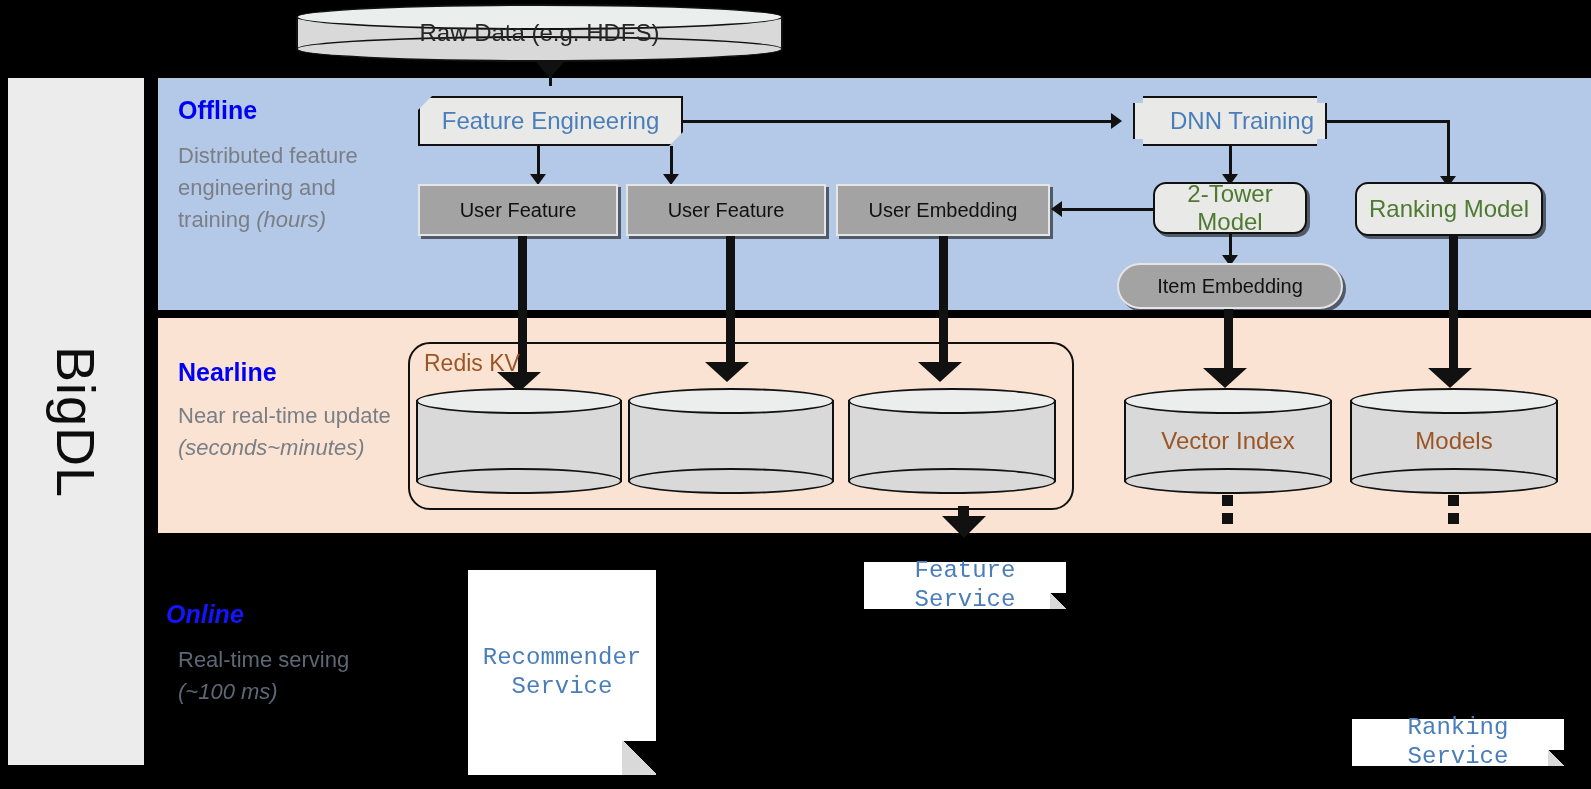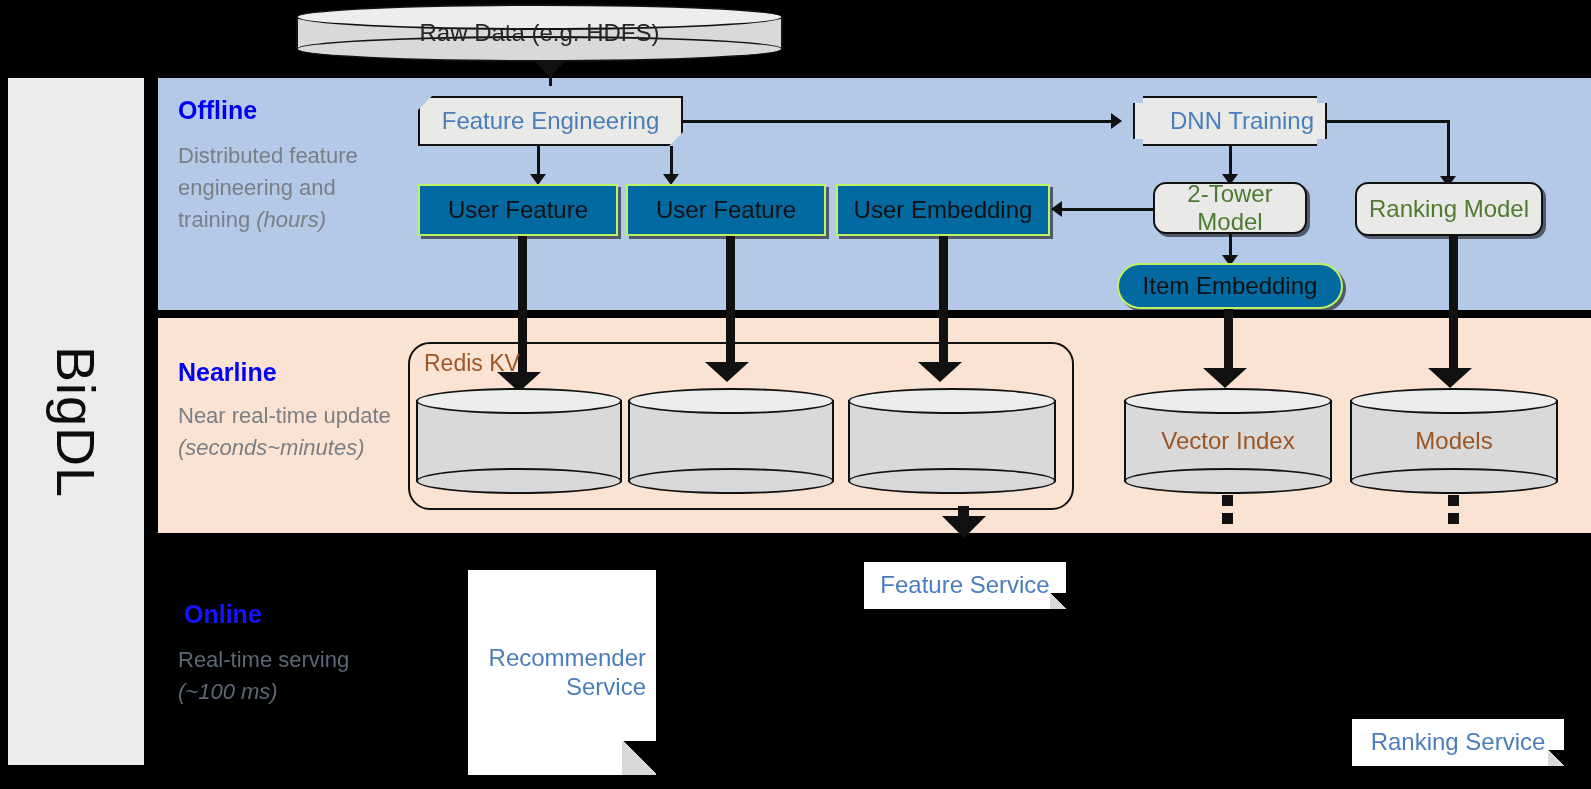--- a/index.html
+++ b/index.html
@@ -19,21 +19,21 @@
   }
 
   .sec-title{position:absolute;color:#0000f5;font-size:25px;font-weight:600;white-space:nowrap;}
   .sec-sub{position:absolute;color:#7a7f86;font-size:22px;line-height:32px;width:215px;}
   .sec-sub em{font-style:italic;}
 
   
   .node{position:absolute;box-sizing:border-box;display:flex;align-items:center;justify-content:center;
         text-align:center;line-height:1.15;}
 
-  .gray-box{background:#0369a1;border:2px solid #bef264;color:#111;font-size:24px;
+  .gray-box{background:#a3a3a3;border:2px solid #e5e5e5;color:#111;font-size:20px;
             box-shadow:3px 3px 0 rgba(0,0,0,.55);}
 
   .lt-box{background:#e9e9e7;border:2.5px solid #111;font-size:24px;
           box-shadow:3px 3px 0 rgba(0,0,0,.55);}
   .blue-txt{color:#4a7ebb;}
   .green-txt{color:#4e7a32;}
 
   .round-box{border-radius:13px;}
   .chamfer-box{
     clip-path:polygon(14px 0, 100% 0, 100% calc(100% - 14px), calc(100% - 14px) 100%, 0 100%, 0 14px);
@@ -41,22 +41,22 @@
   .card-box{
     
     clip-path:polygon(10px 0,calc(100% - 10px) 0,calc(100% - 10px) 7px,100% 7px,100% calc(100% - 7px),
       calc(100% - 10px) calc(100% - 7px),calc(100% - 10px) 100%,10px 100%,10px calc(100% - 7px),
       0 calc(100% - 7px),0 7px,10px 7px);
     padding-left:24px;
   }
 
   
   .note-box{position:absolute;background:#fff;color:#4a7ebb;font-size:24px;
-            display:flex;align-items:center;justify-content:center;text-align:right;
-            box-shadow:3px 3px 0 rgba(0,0,0,.45);line-height:1.2;}
+            display:flex;align-items:center;justify-content:center;text-align:center;
+            box-shadow:3px 3px 0 rgba(0,0,0,.45);line-height:1.2;font-family:Liberation Mono, monospace;}
   .note-box::after{
     content:"";position:absolute;right:0;bottom:0;width:16px;height:16px;
     background:linear-gradient(225deg,#000 0 48%,#d9d9d9 48% 100%);
   }
   #recommender-service::after{width:34px;height:34px;}
 
   
   .cyl{position:absolute;}
   .cyl .body{position:absolute;left:0;right:0;top:12px;bottom:12px;background:#d9d9d9;
              border-left:2.5px solid #111;border-right:2.5px solid #111;}
@@ -97,21 +97,21 @@
   <div id="bigdl-rail">
     <div class="lbl">BigDL</div>
   </div>
 
   <div class="sec-title" style="left:178px;top:96px;">Offline</div>
   <div class="sec-sub" style="left:178px;top:140px;"><span>Distributed feature engineering and training </span><em>(hours)</em></div>
 
   <div class="sec-title" style="left:178px;top:358px;">Nearline</div>
   <div class="sec-sub" style="left:178px;top:400px;"><span>Near real-time update </span><em>(seconds~minutes)</em></div>
 
-  <div class="sec-title" style="left:184px;top:600px;color:#1414ff;">Online</div>
+  <div class="sec-title" style="left:166px;top:600px;color:#1414ff;font-style:italic;">Online</div>
   <div class="sec-sub" style="left:178px;top:644px;color:#5d6775;"><span>Real-time serving </span><em>(~100 ms)</em></div>
 
   <div class="cyl" id="raw-data" style="left:296px;top:4px;width:487px;height:58px;">
     <div class="body"></div>
     <div class="top"></div>
     <div class="bot"></div>
     <div class="ctxt">Raw Data (e.g. HDFS)</div>
   </div>
 
   <div class="ln thin-v" style="left:549px;top:60px;height:26px;"></div>

